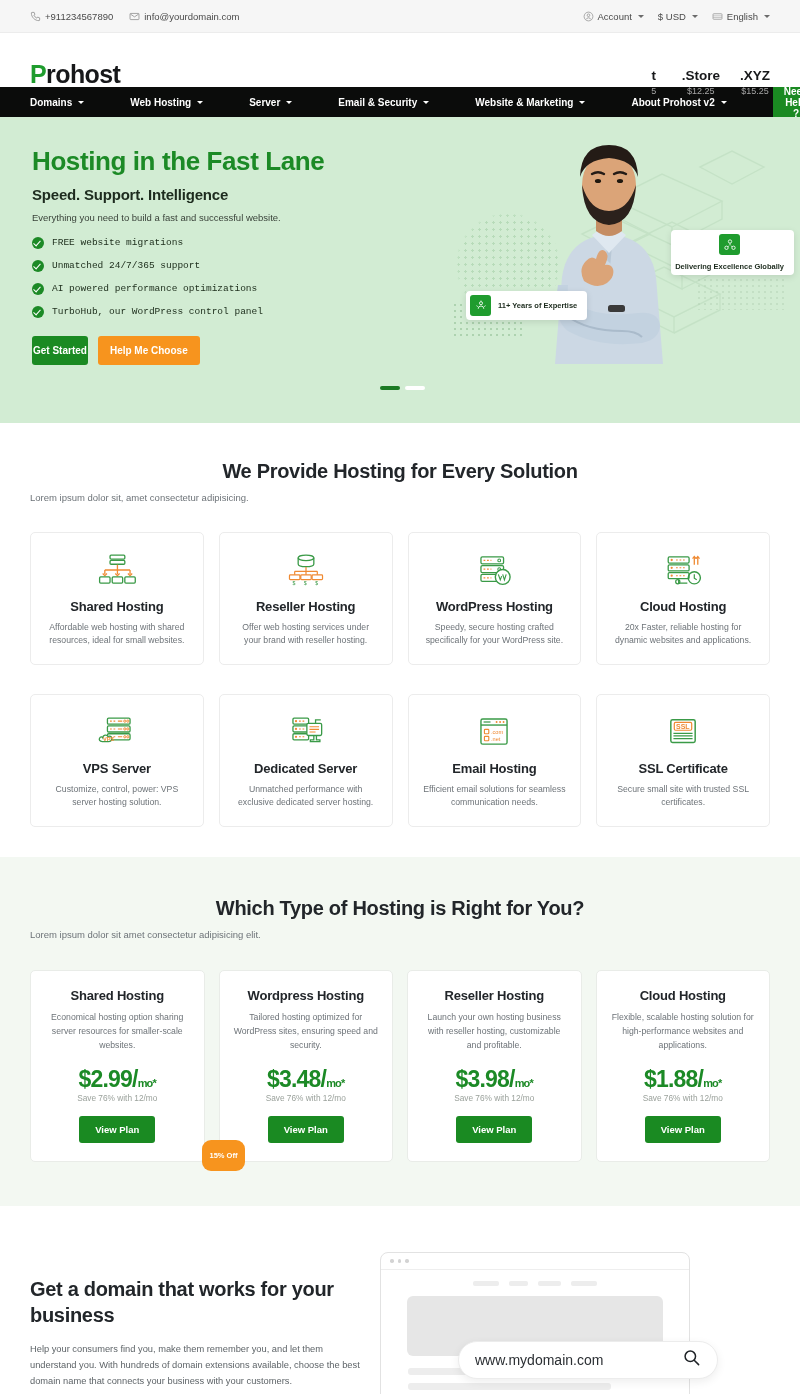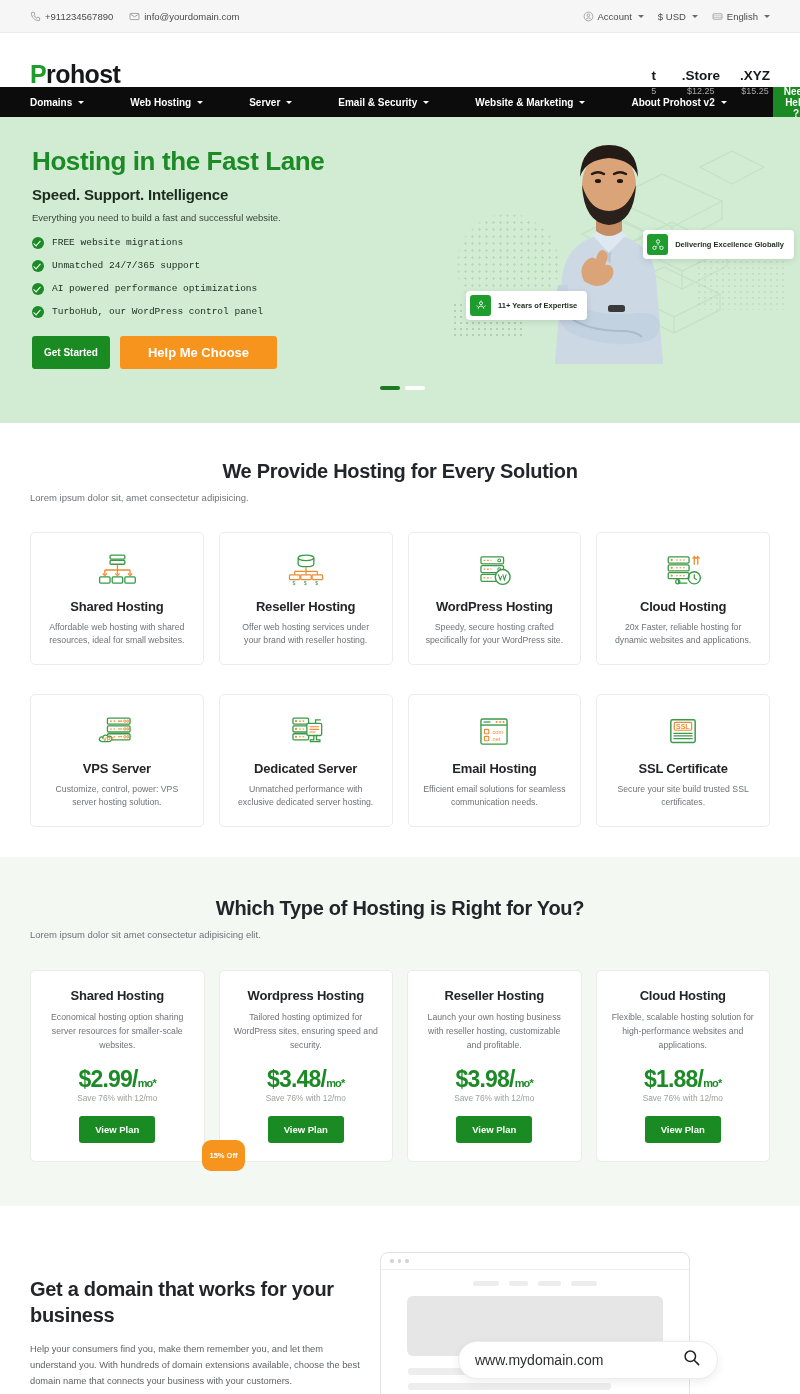--- a/index.html
+++ b/index.html
@@ -110,26 +110,26 @@
     flex: 0 0 auto; position: relative;
   }
   .tick::after {
     content: ""; position: absolute; left: 3.3px; top: 2.4px;
     width: 3px; height: 6px; border: solid #fff; border-width: 0 1.6px 1.6px 0;
     transform: rotate(42deg);
   }
   .hero-btns { margin-top: 18px; display: flex; gap: 10px; }
   .btn-green {
     background: #1a8a22; color: #fff; border: none; border-radius: 3px;
-    font-size: 10px; font-weight: 700; padding: 9px 12px; cursor: pointer;
+    font-size: 10px; font-weight: 700; padding: 9px 1px; cursor: pointer;
     font-family: "Liberation Sans", sans-serif;
   }
   .btn-orange {
     background: #f7941e; color: #fff; border: none; border-radius: 3px;
-    font-size: 13px; font-weight: 700; padding: 9px 28px; cursor: pointer;
+    font-size: 10px; font-weight: 700; padding: 9px 12px; cursor: pointer;
     font-family: "Liberation Sans", sans-serif;
   }
   .dots { position: absolute; left: 380px; bottom: 33px; display: flex; gap: 5px; }
   .dot { width: 20px; height: 4px; border-radius: 2px; background: #fff; cursor: pointer; }
   .dot.on { background: #1c7a24; }
 
   
   .hero-art { position: absolute; right: 0; top: 0; width: 370px; height: 306px; }
   .halftone {
     position: absolute; left: 18px; top: 88px; width: 120px; height: 120px;
@@ -158,21 +158,21 @@
   .badge {
     position: absolute; background: #fff; border-radius: 4px;
     box-shadow: 0 2px 7px rgba(0,0,0,.11);
     display: flex; align-items: center; gap: 7px; padding: 4px 10px 4px 4px;
     font-size: 7.5px; font-weight: 700; color: #1b2a1c; white-space: nowrap;
   }
   .badge .bic {
     width: 21px; height: 21px; border-radius: 3px; background: #1f9c2e;
     flex: 0 0 auto; display: flex; align-items: center; justify-content: center;
   }
-  .badge-global { right: 6px; top: 113px; }
+  .badge-global { right: 6px; top: 113px; flex-direction: column; }
   .badge-years { left: 36px; top: 174px; }
 
   
   .sec-title {
     font-size: 20px; font-weight: 800; text-align: center; color: #22262a;
     letter-spacing: -.3px;
   }
   .sec-sub { font-size: 9.5px; color: #6d7378; text-align: left; margin-top: 9px; }
 
   
@@ -599,21 +599,21 @@
     <div class="card">
       <div class="ic">
         <svg viewBox="0 0 46 40" width="40" height="36">
           <rect x="9" y="6" width="28" height="26" rx="2" fill="none" stroke="#3a9a47" stroke-width="1.7"></rect>
           <rect x="13" y="9" width="20" height="9" rx="1.4" fill="none" stroke="#ef8a33" stroke-width="1.4"></rect>
           <text x="15" y="16.5" font-size="8" font-weight="bold" fill="#ef8a33" font-family="sans-serif">SSL</text>
           <path d="M12 21.5h22M12 24.5h22M12 27.5h22" stroke="#3a9a47" stroke-width="1.4"></path>
         </svg>
       </div>
       <div class="t">SSL Certificate</div>
-      <div class="d">Secure your site build trusted SSL certificates.</div>
+      <div class="d">Secure small site with trusted SSL certificates.</div>
     </div>
   </div>
 </section>
 
 <section class="pricing">
   <h2 class="sec-title">Which Type of Hosting is Right for You?</h2>
   <div class="sec-sub">Lorem ipsum dolor sit amet consectetur adipisicing elit.</div>
 
   <div class="grid4p">
     <div class="pcard">

